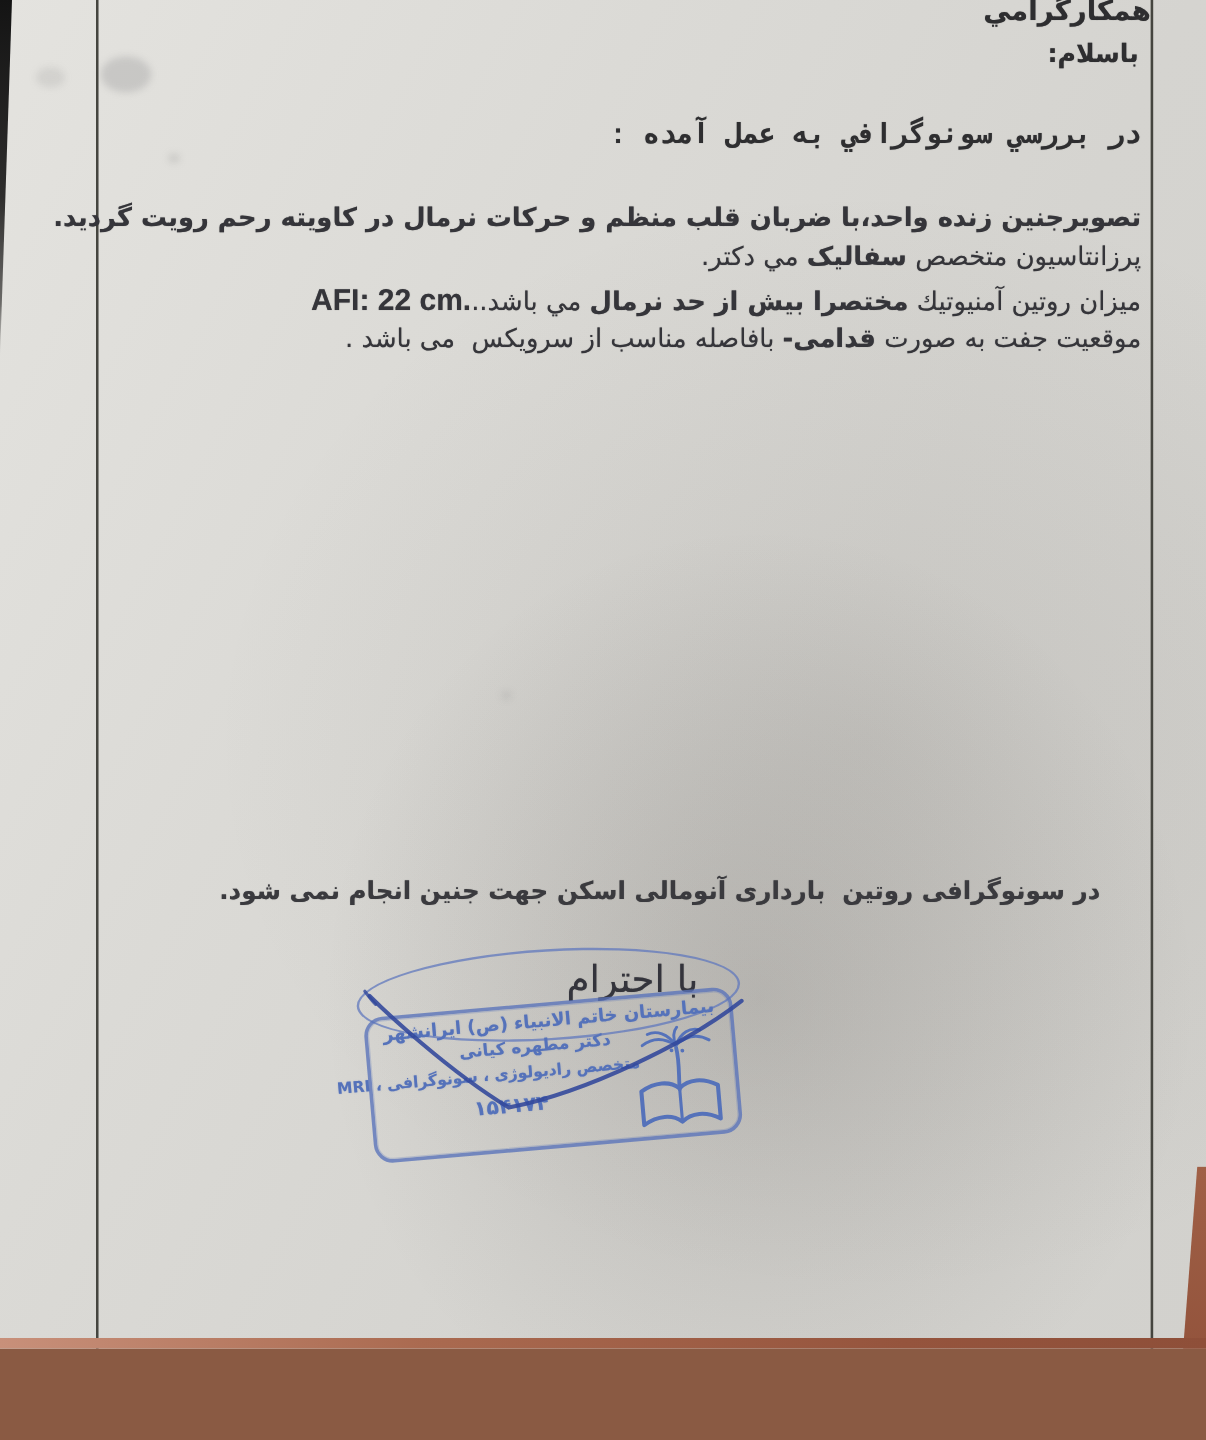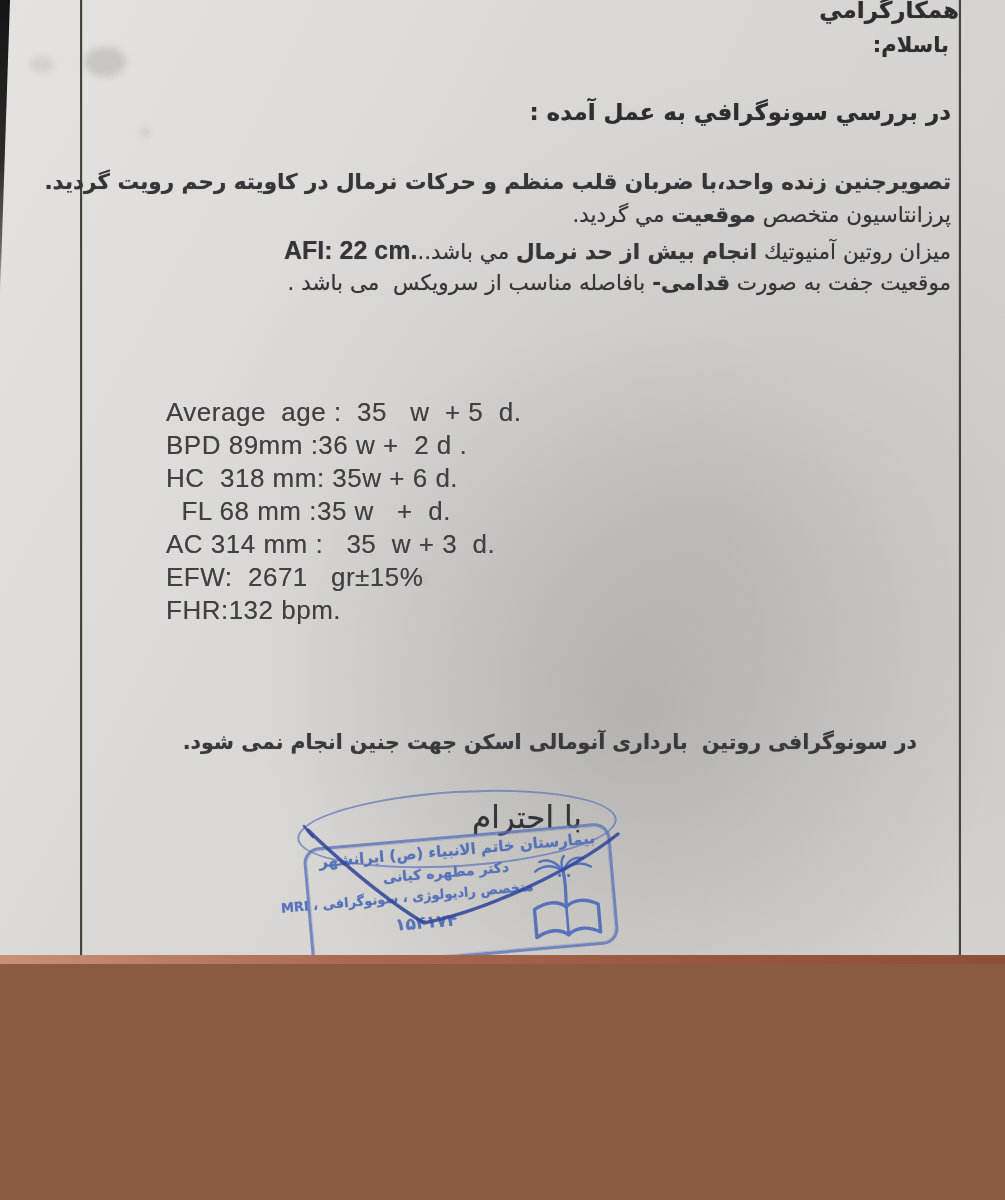--- a/index.html
+++ b/index.html
@@ -1,19 +1,19 @@
 <!DOCTYPE html>
 <html lang="fa"><head>
 <meta charset="utf-8">
 <style>
   html,body{margin:0;padding:0;}
   body{background:#8a5a43;}
   #photo{
     position:relative;
-    width:1005px;height:964px;
+    width:1005px;height:1124px;
     overflow:hidden;
     background:
       radial-gradient(520px 560px at 63% 74%, rgba(55,50,46,0.16), rgba(55,50,46,0) 70%),
       radial-gradient(760px 640px at 72% 55%, rgba(70,64,58,0.10), rgba(70,64,58,0) 72%),
       linear-gradient(118deg, #e4e3df 0%, #dbdad6 34%, #d5d4d0 62%, #d2d1cd 100%);
     font-family:"DejaVu Sans", sans-serif;
     color:#2e2e30;
   }
   
   .edge-sliver-topleft{position:absolute;left:0;top:0;width:10px;height:298px;
@@ -33,21 +33,21 @@
   .stain.s1{left:84px;top:47px;width:42px;height:30px;background:rgba(110,110,112,0.22);}
   .stain.s2{left:30px;top:56px;width:24px;height:17px;background:rgba(120,120,122,0.15);}
   .stain.s3{left:140px;top:128px;width:10px;height:8px;background:rgba(110,110,112,0.18);}
   .stain.s4{left:418px;top:576px;width:8px;height:7px;background:rgba(110,110,112,0.16);}
   
   .fa{position:absolute;direction:rtl;unicode-bidi:plaintext;white-space:pre;
       text-shadow:0 0 0.7px rgba(60,60,62,0.65);}
   .b{font-weight:bold;}
   .t-greeting{top:-3px;right:46px;font-size:23px;font-weight:bold;}
   .t-salam{top:33px;right:56px;font-size:21px;font-weight:bold;}
-  .t-examhead{top:99px;right:54px;font-size:23px;font-weight:bold;}
+  .t-examhead{top:99px;right:54px;font-size:23px;font-weight:bold;font-family:Liberation Mono, monospace;}
   .t-f1{top:169px;right:54px;font-size:21.5px;font-weight:bold;color:#35353a;}
   .t-f2{top:202px;right:54px;font-size:21.5px;color:#35353a;}
   .t-f3{top:236px;right:54px;font-size:21.5px;color:#35353a;}
   .t-f4{top:270px;right:54px;font-size:21.5px;color:#35353a;}
   .latin-inline{direction:ltr;unicode-bidi:embed;font-family:"Liberation Sans","DejaVu Sans",sans-serif;
     font-weight:bold;font-size:25px;}
   .t-agehead{top:339px;right:56px;font-size:22px;font-weight:bold;}
   .t-note{top:730px;right:88px;font-size:20.5px;font-weight:bold;color:#3a3a3e;}
   .t-closing{top:799px;left:462px;width:130px;text-align:center;font-size:31px;font-weight:normal;color:#34343c;}
   
@@ -85,36 +85,27 @@
   <div class="stain s2"></div>
   <div class="stain s3"></div>
   <div class="stain s4"></div>
 
   <div class="fa t-greeting">همکارگرامي</div>
   <div class="fa t-salam">باسلام:</div>
   <div class="fa t-examhead">در بررسي سونوگرافي به عمل آمده :</div>
 
   <div class="fa t-f1">تصویرجنین زنده واحد،با ضربان قلب منظم و حرکات نرمال در کاویته رحم رویت گردید.</div>
 
-  <div class="fa t-f2"><span>پرزانتاسیون متخصص </span><span class="b">موقعیت</span><span> مي گردید.</span></div>
+  <div class="fa t-f2"><span>پرزانتاسیون متخصص </span><span class="b">سفالیک</span><span> مي دکتر.</span></div>
 
-  <div class="fa t-f3"><span>میزان روتین آمنیوتیك </span><span class="b">انجام بیش از حد نرمال</span><span> مي باشد..</span><span class="latin-inline">AFI: 22 cm.</span></div>
+  <div class="fa t-f3"><span>میزان روتین آمنیوتیك </span><span class="b">مختصرا بیش از حد نرمال</span><span> مي باشد..</span><span class="latin-inline">AFI: 22 cm.</span></div>
 
   <div class="fa t-f4"><span>موقعیت جفت به صورت </span><span class="b">قدامی-</span><span> بافاصله مناسب از سرویکس  می باشد .</span></div>
 
 
-  <div class="measures">
-    <div>Average  age :  35   w  + 5  d.</div>
-    <div>BPD 89mm :36 w +  2 d .</div>
-    <div>HC  318 mm: 35w + 6 d.</div>
-    <div>  FL 68 mm :35 w   +  d.</div>
-    <div>AC 314 mm :   35  w + 3  d.</div>
-    <div>EFW:  2671   gr±15%</div>
-    <div>FHR:132 bpm.</div>
-  </div>
 
   <div class="fa t-note">در سونوگرافی روتین  بارداری آنومالی اسکن جهت جنین انجام نمی شود.</div>
 
   <div class="fa t-closing">با احترام</div>
 
   <div class="stamp-ellipse"></div>
 
   <div class="stamp-rect">
     <div class="sl sl1">بیمارستان خاتم الانبیاء (ص) ایرانشهر</div>
     <div class="sl sl2">دکتر مطهره کیانی</div>

